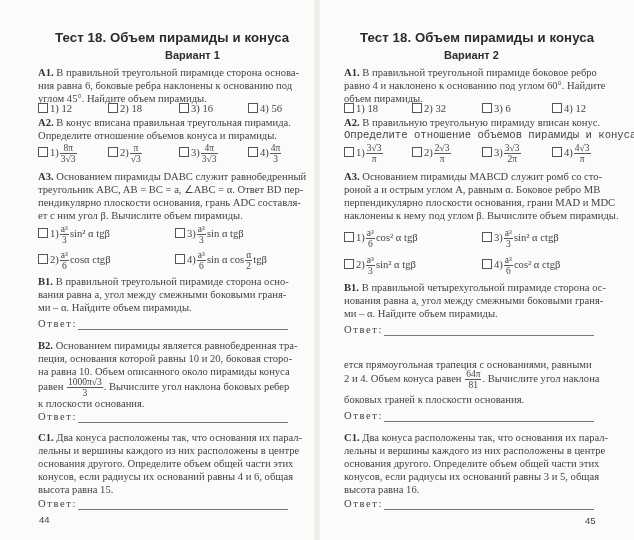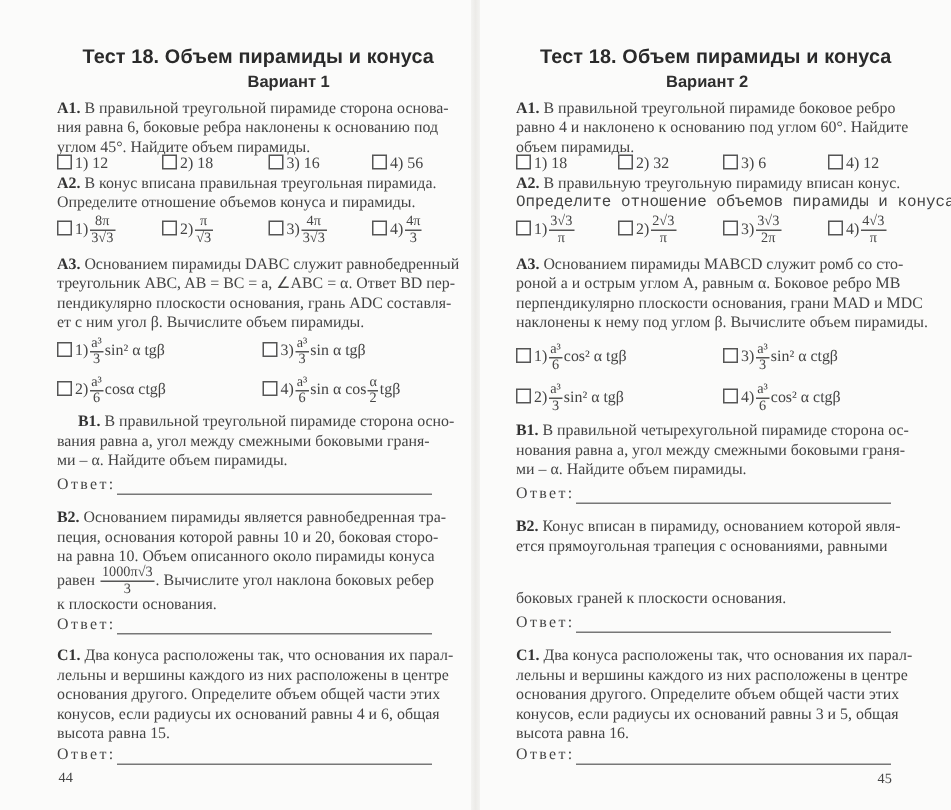--- a/index.html
+++ b/index.html
@@ -12,21 +12,21 @@
   .variant{position:absolute;font-family:"Liberation Sans",sans-serif;font-weight:bold;font-size:11px;color:#2e2e2e;white-space:nowrap;}
   .line{position:absolute;font-size:10.6px;line-height:13px;white-space:nowrap;color:#444;}
   .line b{color:#333;}
   .cb{display:inline-block;width:8px;height:8px;border:1px solid #555;vertical-align:-1px;margin-right:2px;background:#fff;}
   .opt{position:absolute;font-size:10.6px;white-space:nowrap;color:#444;}
   .frac{display:inline-block;vertical-align:middle;text-align:center;font-size:9.5px;line-height:10px;margin:0 1px;}
   .frac .n{display:block;border-bottom:1px solid #555;padding:0 1px;}
   .frac .d{display:block;padding:0 1px;}
   .ans{position:absolute;font-size:10.6px;letter-spacing:1.6px;white-space:nowrap;color:#444;}
   .ansline{position:absolute;height:0;border-top:1px solid #777;}
-  .pnum{position:absolute;font-family:Liberation Serif, serif;font-size:9.5px;color:#444;}
+  .pnum{position:absolute;font-family:Liberation Sans, sans-serif;font-size:9.5px;color:#444;}
 </style>
 </head>
 <body>
 
 <div class="gutter"></div>
 
 <div class="page left">
   <div class="title" style="left:55px;top:30px;">Тест 18. Объем пирамиды и конуса</div>
   <div class="variant" style="left:140px;top:49px;padding-left:25px;">Вариант 1</div>
 
@@ -47,21 +47,21 @@
 
   <div class="line" style="left:38px;top:170px;"><b>А3.</b> <span>Основанием пирамиды DABC служит равнобедренный</span></div>
   <div class="line" style="left:38px;top:183px;">треугольник ABC, AB = BC = a, ∠ABC = α. Ответ BD пер-</div>
   <div class="line" style="left:38px;top:196px;">пендикулярно плоскости основания, грань ADC составля-</div>
   <div class="line" style="left:38px;top:209px;">ет с ним угол β. Вычислите объем пирамиды.</div>
   <div class="opt" style="left:38px;top:224px;"><span class="cb"></span><span>1)</span><span class="frac"><span class="n">a³</span><span class="d">3</span></span><span>sin² α tgβ</span></div>
   <div class="opt" style="left:175px;top:224px;"><span class="cb"></span><span>3)</span><span class="frac"><span class="n">a³</span><span class="d">3</span></span><span>sin α tgβ</span></div>
   <div class="opt" style="left:38px;top:250px;"><span class="cb"></span><span>2)</span><span class="frac"><span class="n">a³</span><span class="d">6</span></span><span>cosα ctgβ</span></div>
   <div class="opt" style="left:175px;top:250px;"><span class="cb"></span><span>4)</span><span class="frac"><span class="n">a³</span><span class="d">6</span></span><span>sin α cos</span><span class="frac"><span class="n">α</span><span class="d">2</span></span><span>tgβ</span></div>
 
-  <div class="line" style="left:52px;top:275px;"><b>В1.</b> <span>В правильной треугольной пирамиде сторона осно-</span></div>
+  <div class="line" style="left:38px;top:275px;"><b>В1.</b> <span>В правильной треугольной пирамиде сторона осно-</span></div>
   <div class="line" style="left:38px;top:288px;">вания равна a, угол между смежными боковыми граня-</div>
   <div class="line" style="left:38px;top:301px;">ми – α. Найдите объем пирамиды.</div>
   <div class="ans" style="left:38px;top:318px;">Ответ:</div>
   <div class="ansline" style="left:78px;top:329px;width:210px;"></div>
 
   <div class="line" style="left:38px;top:339px;"><b>В2.</b> <span>Основанием пирамиды является равнобедренная тра-</span></div>
   <div class="line" style="left:38px;top:352px;">пеция, основания которой равны 10 и 20, боковая сторо-</div>
   <div class="line" style="left:38px;top:365px;">на равна 10. Объем описанного около пирамиды конуса</div>
   <div class="opt" style="left:38px;top:377px;"><span>равен</span> <span class="frac"><span class="n">1000π√3</span><span class="d">3</span></span><span>. Вычислите угол наклона боковых ребер</span></div>
   <div class="line" style="left:38px;top:397px;">к плоскости основания.</div>
@@ -106,22 +106,22 @@
   <div class="opt" style="left:165px;top:228px;"><span class="cb"></span><span>3)</span><span class="frac"><span class="n">a³</span><span class="d">3</span></span><span>sin² α ctgβ</span></div>
   <div class="opt" style="left:27px;top:255px;"><span class="cb"></span><span>2)</span><span class="frac"><span class="n">a³</span><span class="d">3</span></span><span>sin² α tgβ</span></div>
   <div class="opt" style="left:165px;top:255px;"><span class="cb"></span><span>4)</span><span class="frac"><span class="n">a³</span><span class="d">6</span></span><span>cos² α ctgβ</span></div>
 
   <div class="line" style="left:27px;top:281px;"><b>В1.</b> <span>В правильной четырехугольной пирамиде сторона ос-</span></div>
   <div class="line" style="left:27px;top:294px;">нования равна a, угол между смежными боковыми граня-</div>
   <div class="line" style="left:27px;top:307px;">ми – α. Найдите объем пирамиды.</div>
   <div class="ans" style="left:27px;top:324px;">Ответ:</div>
   <div class="ansline" style="left:67px;top:335px;width:210px;"></div>
 
-  <div class="line" style="left:27px;top:345px;"><b>В2.</b> <span>Конус вписан в пирамиду, основанием которой явля-</span></div>
   <div class="line" style="left:27px;top:358px;">ется прямоугольная трапеция с основаниями, равными</div>
+  <div class="opt" style="left:27px;top:369px;"><span>2 и 4. Объем конуса равен</span> <span class="frac"><span class="n">64π</span><span class="d">81</span></span><span>. Вычислите угол наклона</span></div>
   <div class="line" style="left:27px;top:393px;">боковых граней к плоскости основания.</div>
   <div class="ans" style="left:27px;top:410px;">Ответ:</div>
   <div class="ansline" style="left:67px;top:421px;width:210px;"></div>
 
   <div class="line" style="left:27px;top:431px;"><b>С1.</b> <span>Два конуса расположены так, что основания их парал-</span></div>
   <div class="line" style="left:27px;top:444px;">лельны и вершины каждого из них расположены в центре</div>
   <div class="line" style="left:27px;top:457px;">основания другого. Определите объем общей части этих</div>
   <div class="line" style="left:27px;top:470px;">конусов, если радиусы их оснований равны 3 и 5, общая</div>
   <div class="line" style="left:27px;top:483px;">высота равна 16.</div>
   <div class="ans" style="left:27px;top:498px;">Ответ:</div>

